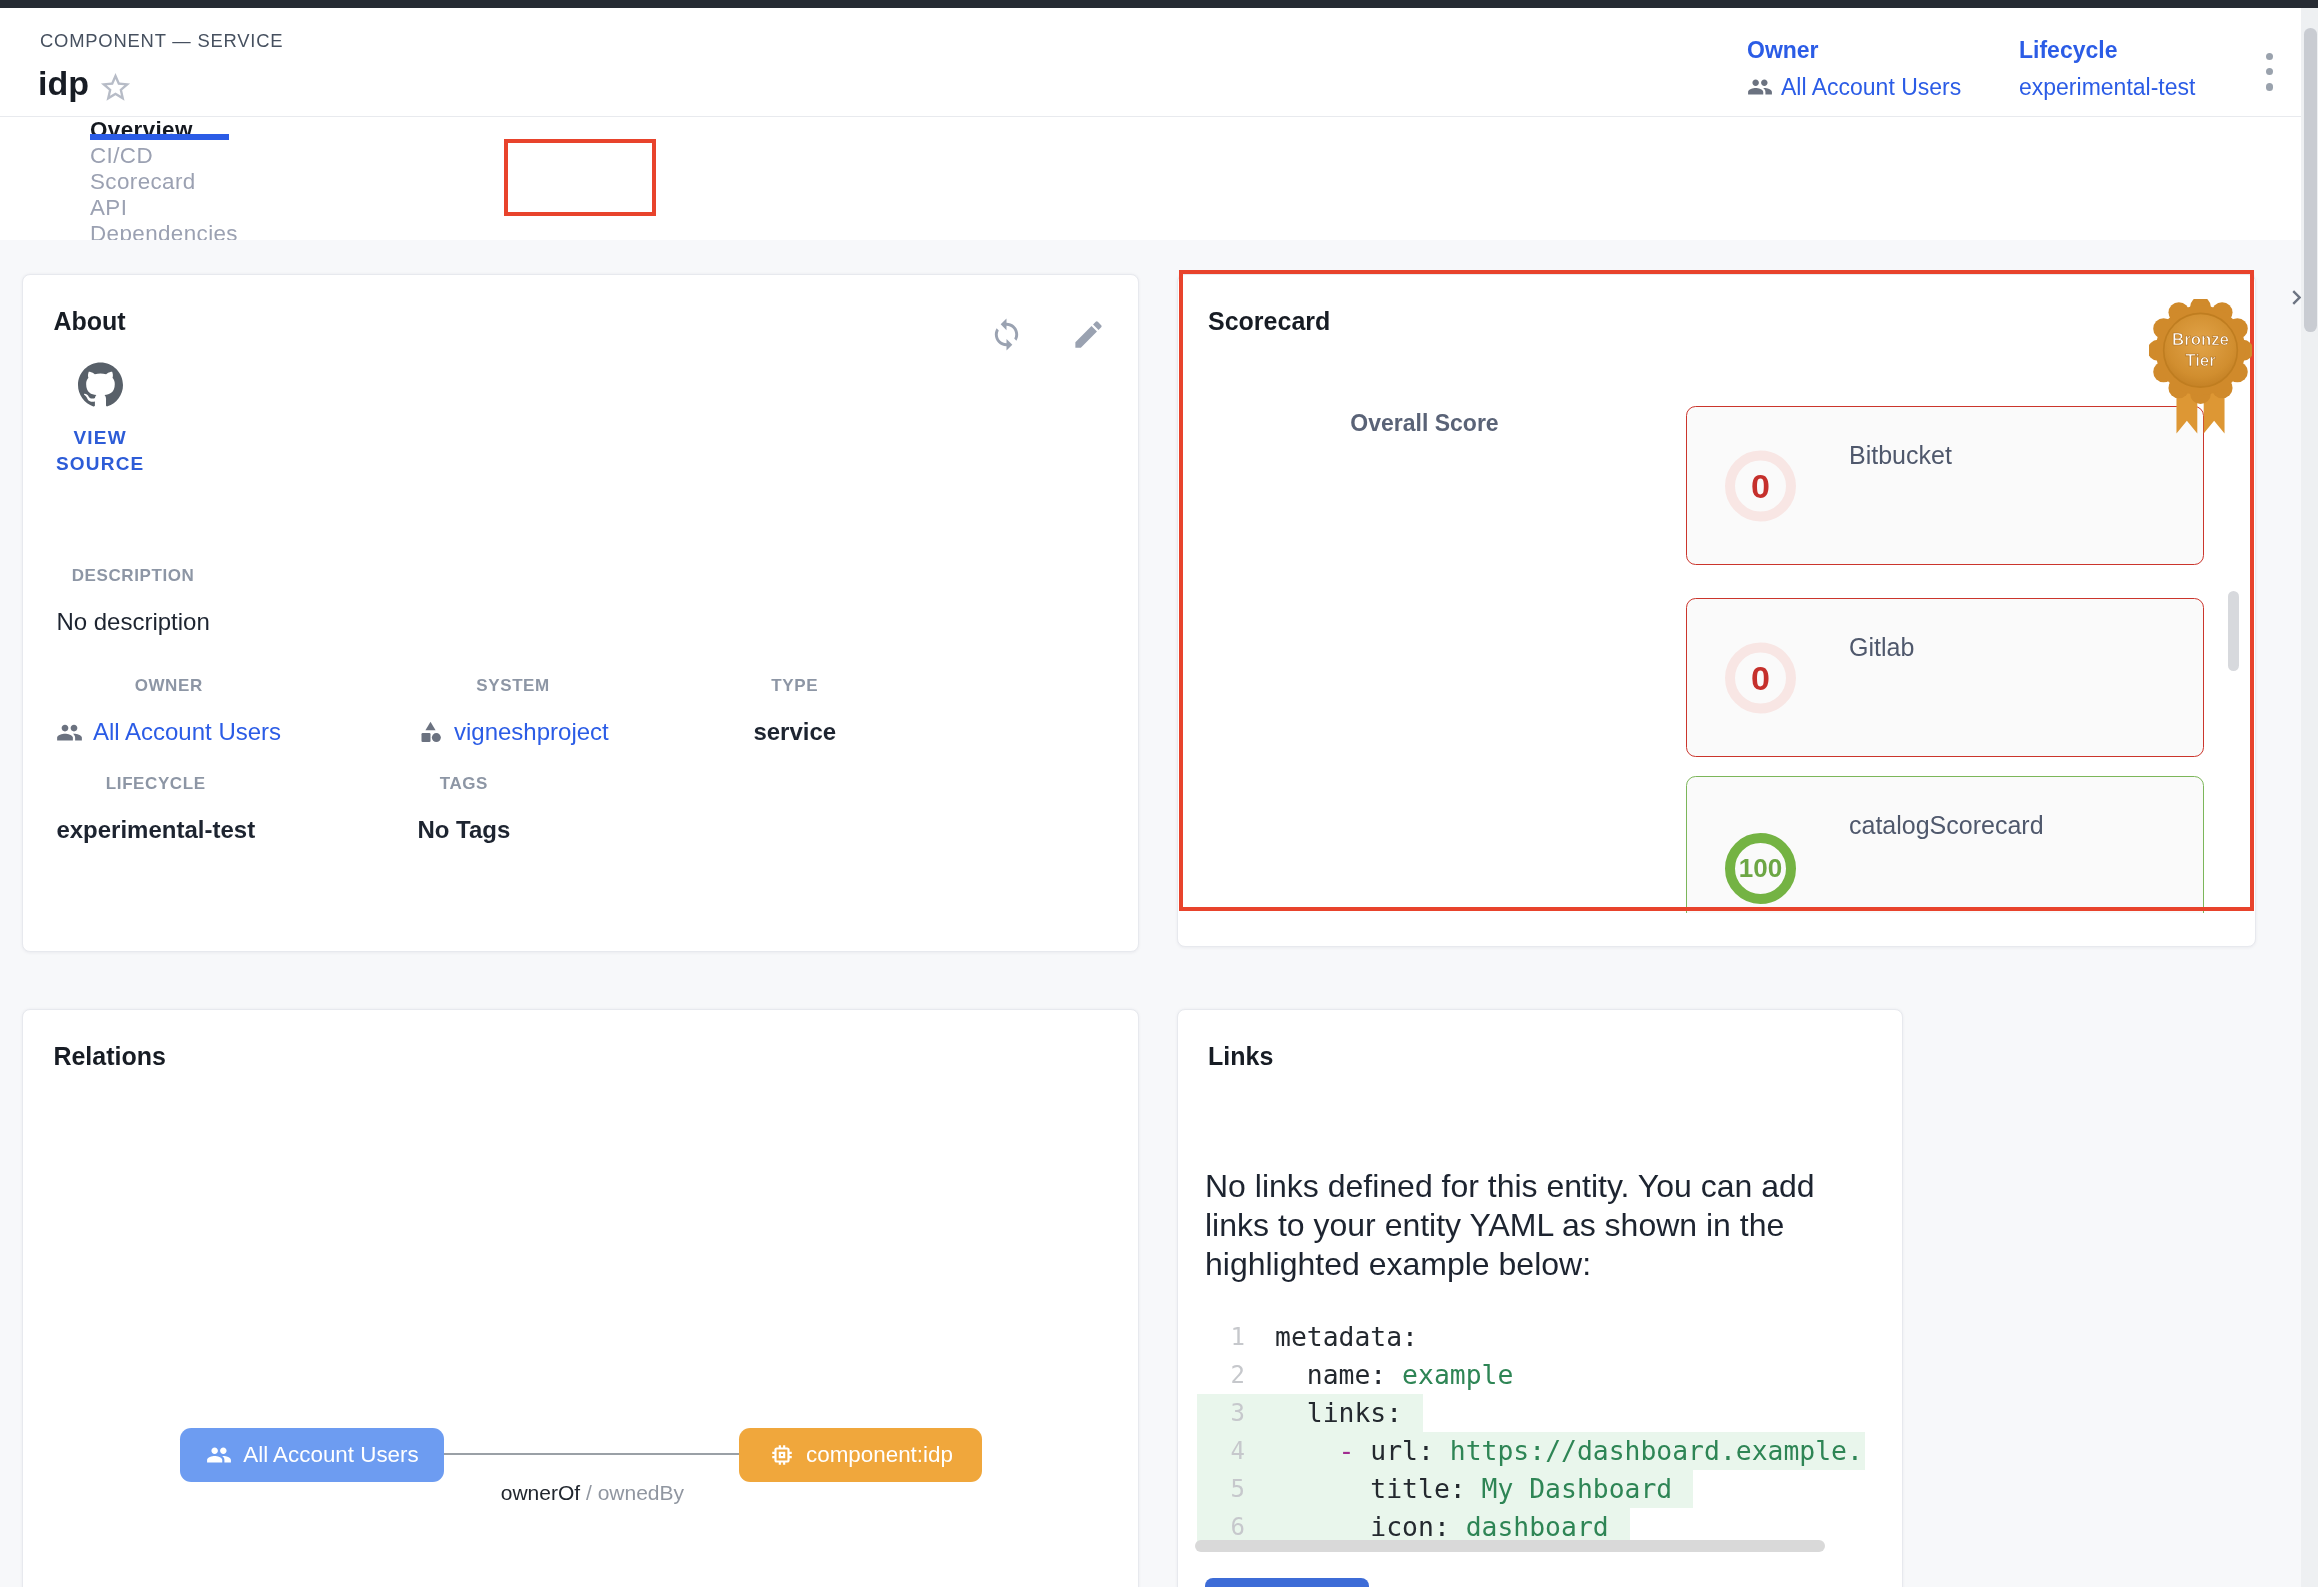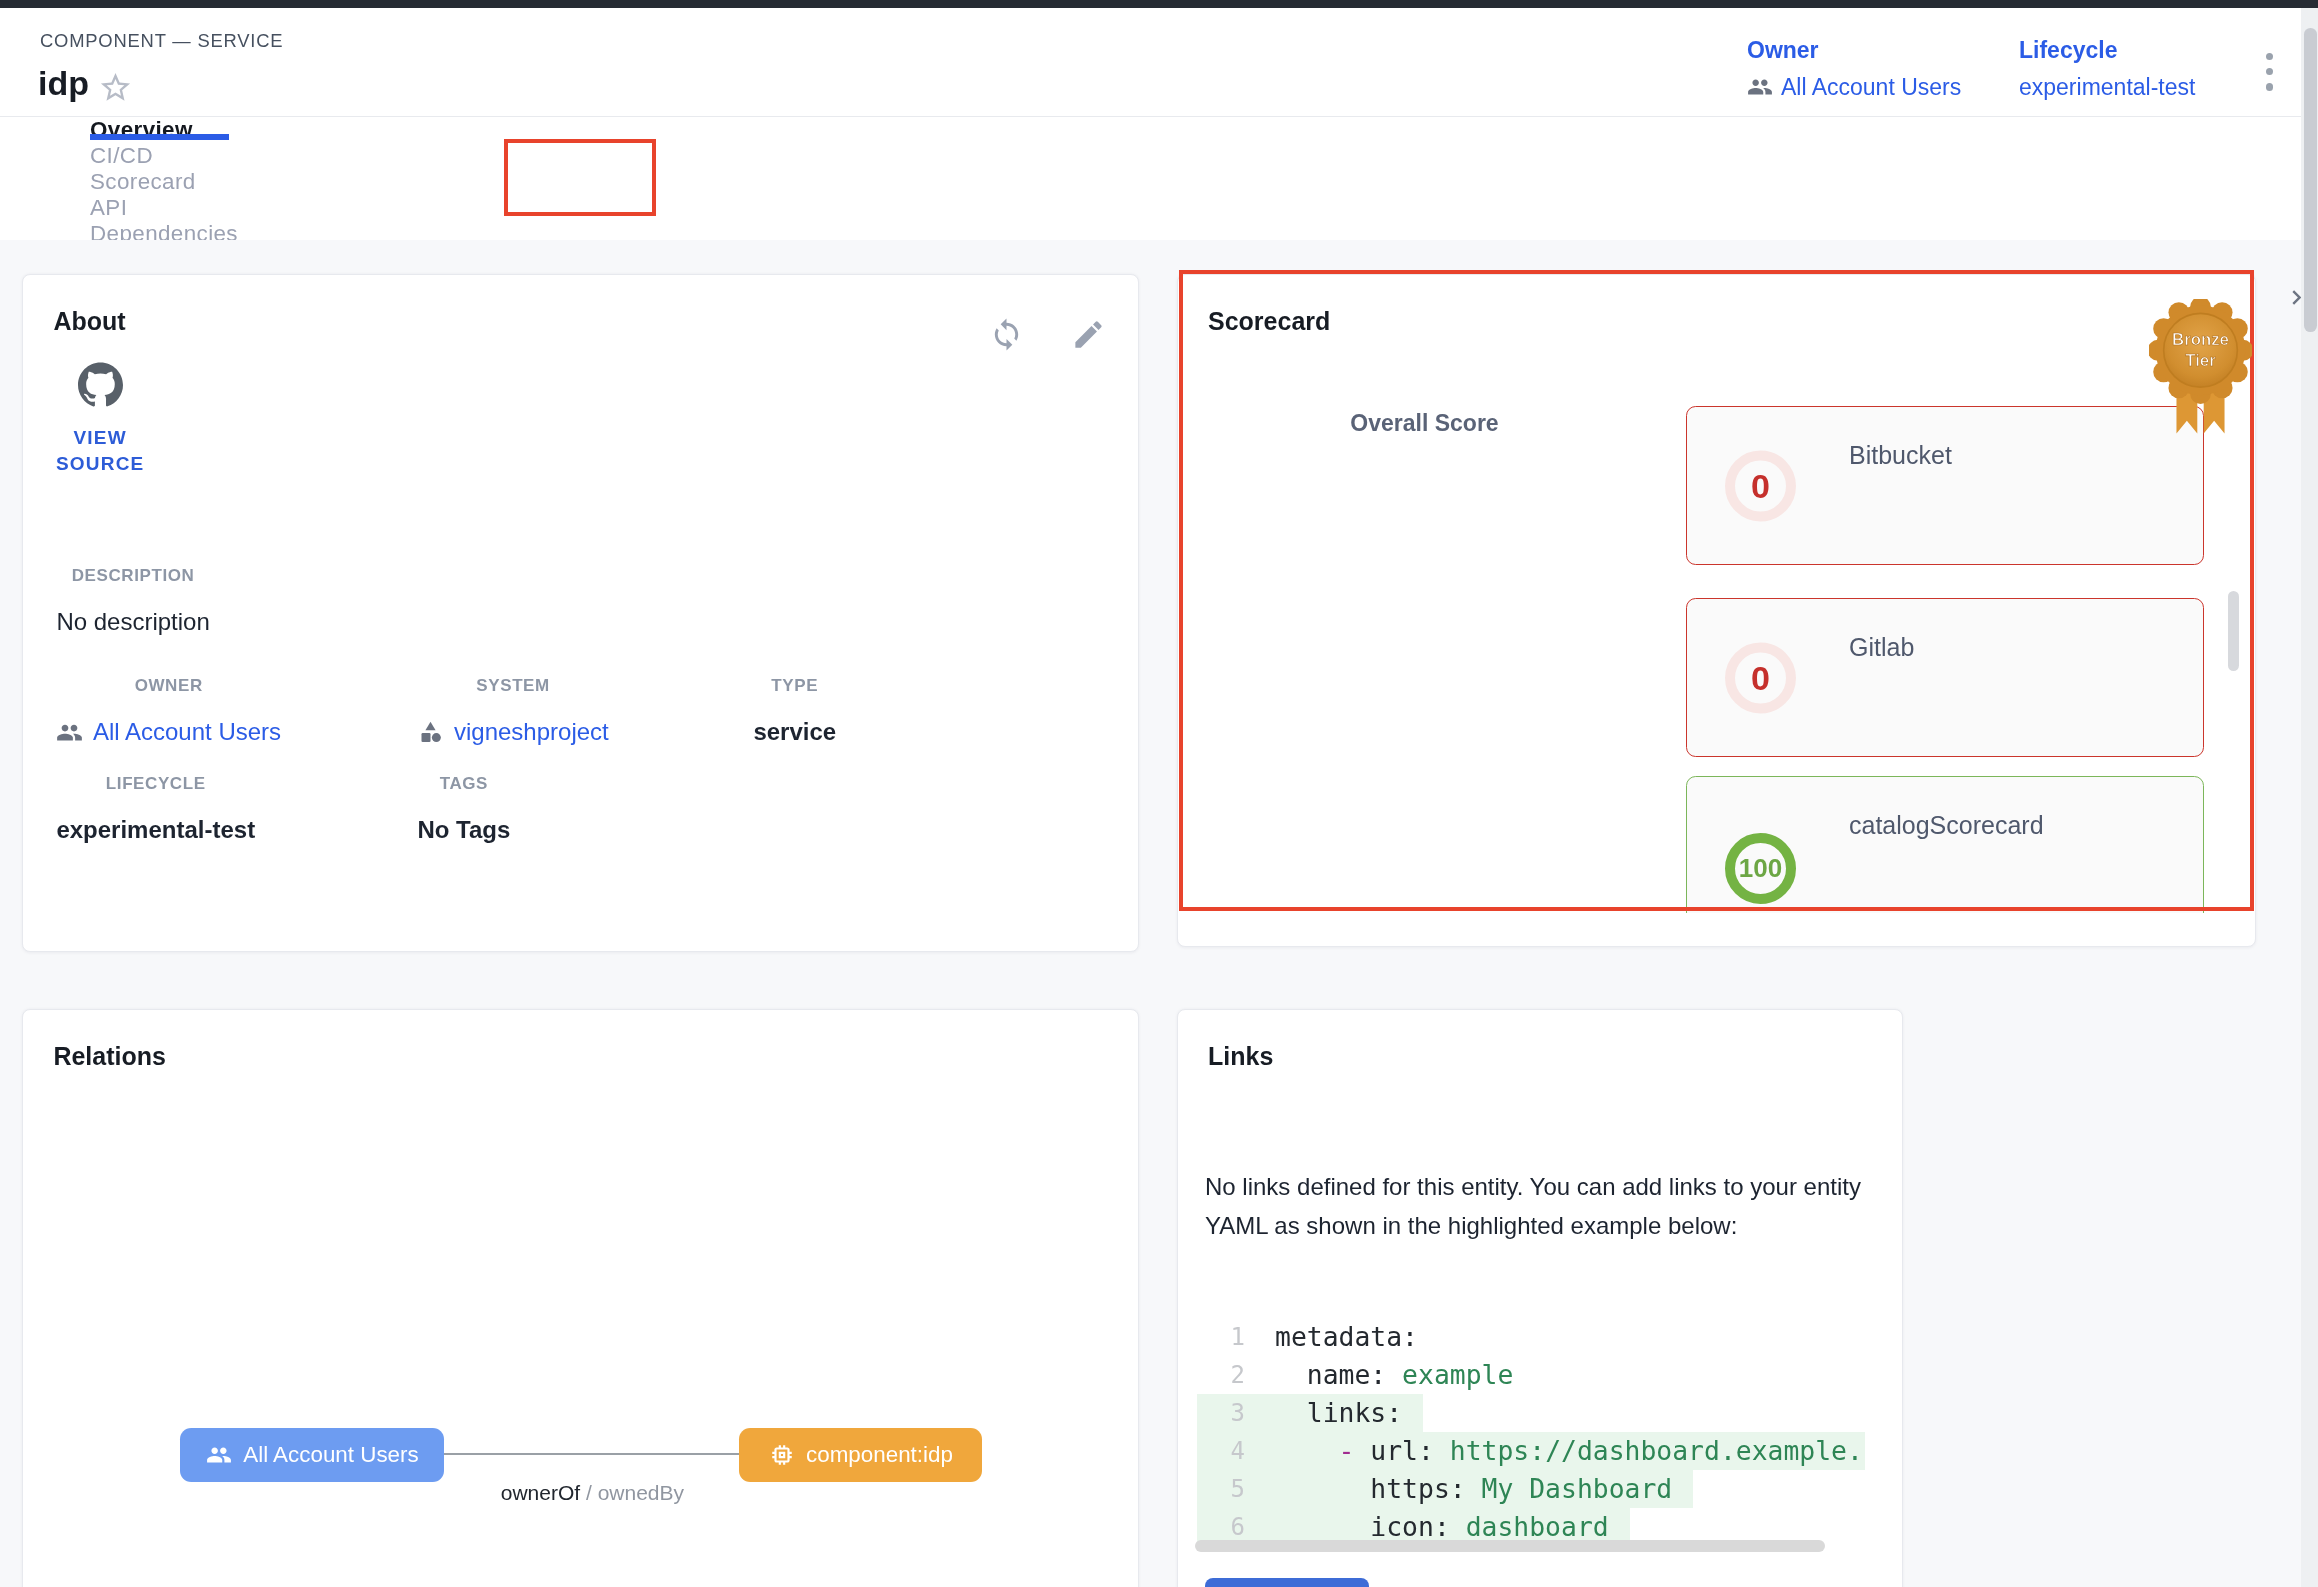--- a/index.html
+++ b/index.html
@@ -85,21 +85,21 @@
   .rel-edge { position:absolute; left:421px; top:443px; width:295px; height:2.4px; background:#9aa0a6; }
   .rel-node { position:absolute; top:418px; height:54px; border-radius:11.2px; display:flex; align-items:center; justify-content:center; gap:11.2px; color:#fff; font-size:22.4px; font-weight:500; cursor:pointer; }
   .rel-user { left:157px; width:264px; background:#6d9cf1; }
   .rel-comp { left:716px; width:243px; background:#f0a73c; }
   .rel-node .n-icon { width:26px; height:26px; color:#fff; flex:none; }
   .rel-label { position:absolute; left:409px; top:471px; width:320px; text-align:center; font-size:21px; color:#21262e; }
   .rel-label .dim { color:#9096a0; }
 
   
   .links-card { left:1177px; top:1009px; width:726px; height:625px; }
-  .links-empty { position:absolute; left:27px; top:157px; width:679px; font-size:24px; line-height:39px; color:#1d2430; }
+  .links-empty { position:absolute; left:27px; top:157px; width:679px; font-size:32px; line-height:39px; color:#1d2430; }
   .codeblock { position:absolute; left:19px; top:308px; width:668px; overflow:hidden; }
   .code-row { display:flex; width:fit-content; min-width:0; padding-right:21px; height:38px; line-height:38px; font-family:"DejaVu Sans Mono", monospace; font-size:26.4px; white-space:pre; }
   .code-row.hl { background:#e9f6ec; }
   .ln { width:48px; text-align:right; color:#c6c8cc; margin-right:30px; flex:none; font-size:24px; }
   .ck { color:#24292f; } .cs { color:#2e8555; } .cd { color:#a12c90; }
   .hscroll { position:absolute; left:17px; top:530px; width:630px; height:12px; border-radius:6.4px; background:#d9d9d9; cursor:pointer; }
   .partial-btn { position:absolute; left:27px; top:568px; width:164px; height:48px; border-radius:8px; background:#3d6cd7; cursor:pointer; }
 
   
   .v-track { position:absolute; right:0; top:8px; width:17.6px; height:1580px; background:#eef0f2; }
@@ -326,21 +326,21 @@
     <div class="code-row">
       <span class="ln">2</span><span class="ck">  name:</span><span class="cs"> example</span>
     </div>
     <div class="code-row hl">
       <span class="ln">3</span><span class="ck">  links:</span>
     </div>
     <div class="code-row hl">
       <span class="ln">4</span><span class="cd">    - </span><span class="ck">url:</span><span class="cs"> https://dashboard.example.com</span>
     </div>
     <div class="code-row hl">
-      <span class="ln">5</span><span class="ck">      https:</span><span class="cs"> My Dashboard</span>
+      <span class="ln">5</span><span class="ck">      title:</span><span class="cs"> My Dashboard</span>
     </div>
     <div class="code-row hl">
       <span class="ln">6</span><span class="ck">      icon:</span><span class="cs"> dashboard</span>
     </div>
   </div>
   <div class="hscroll"></div>
   <div class="partial-btn"></div>
 </div>
 
 <div class="v-track"></div>

